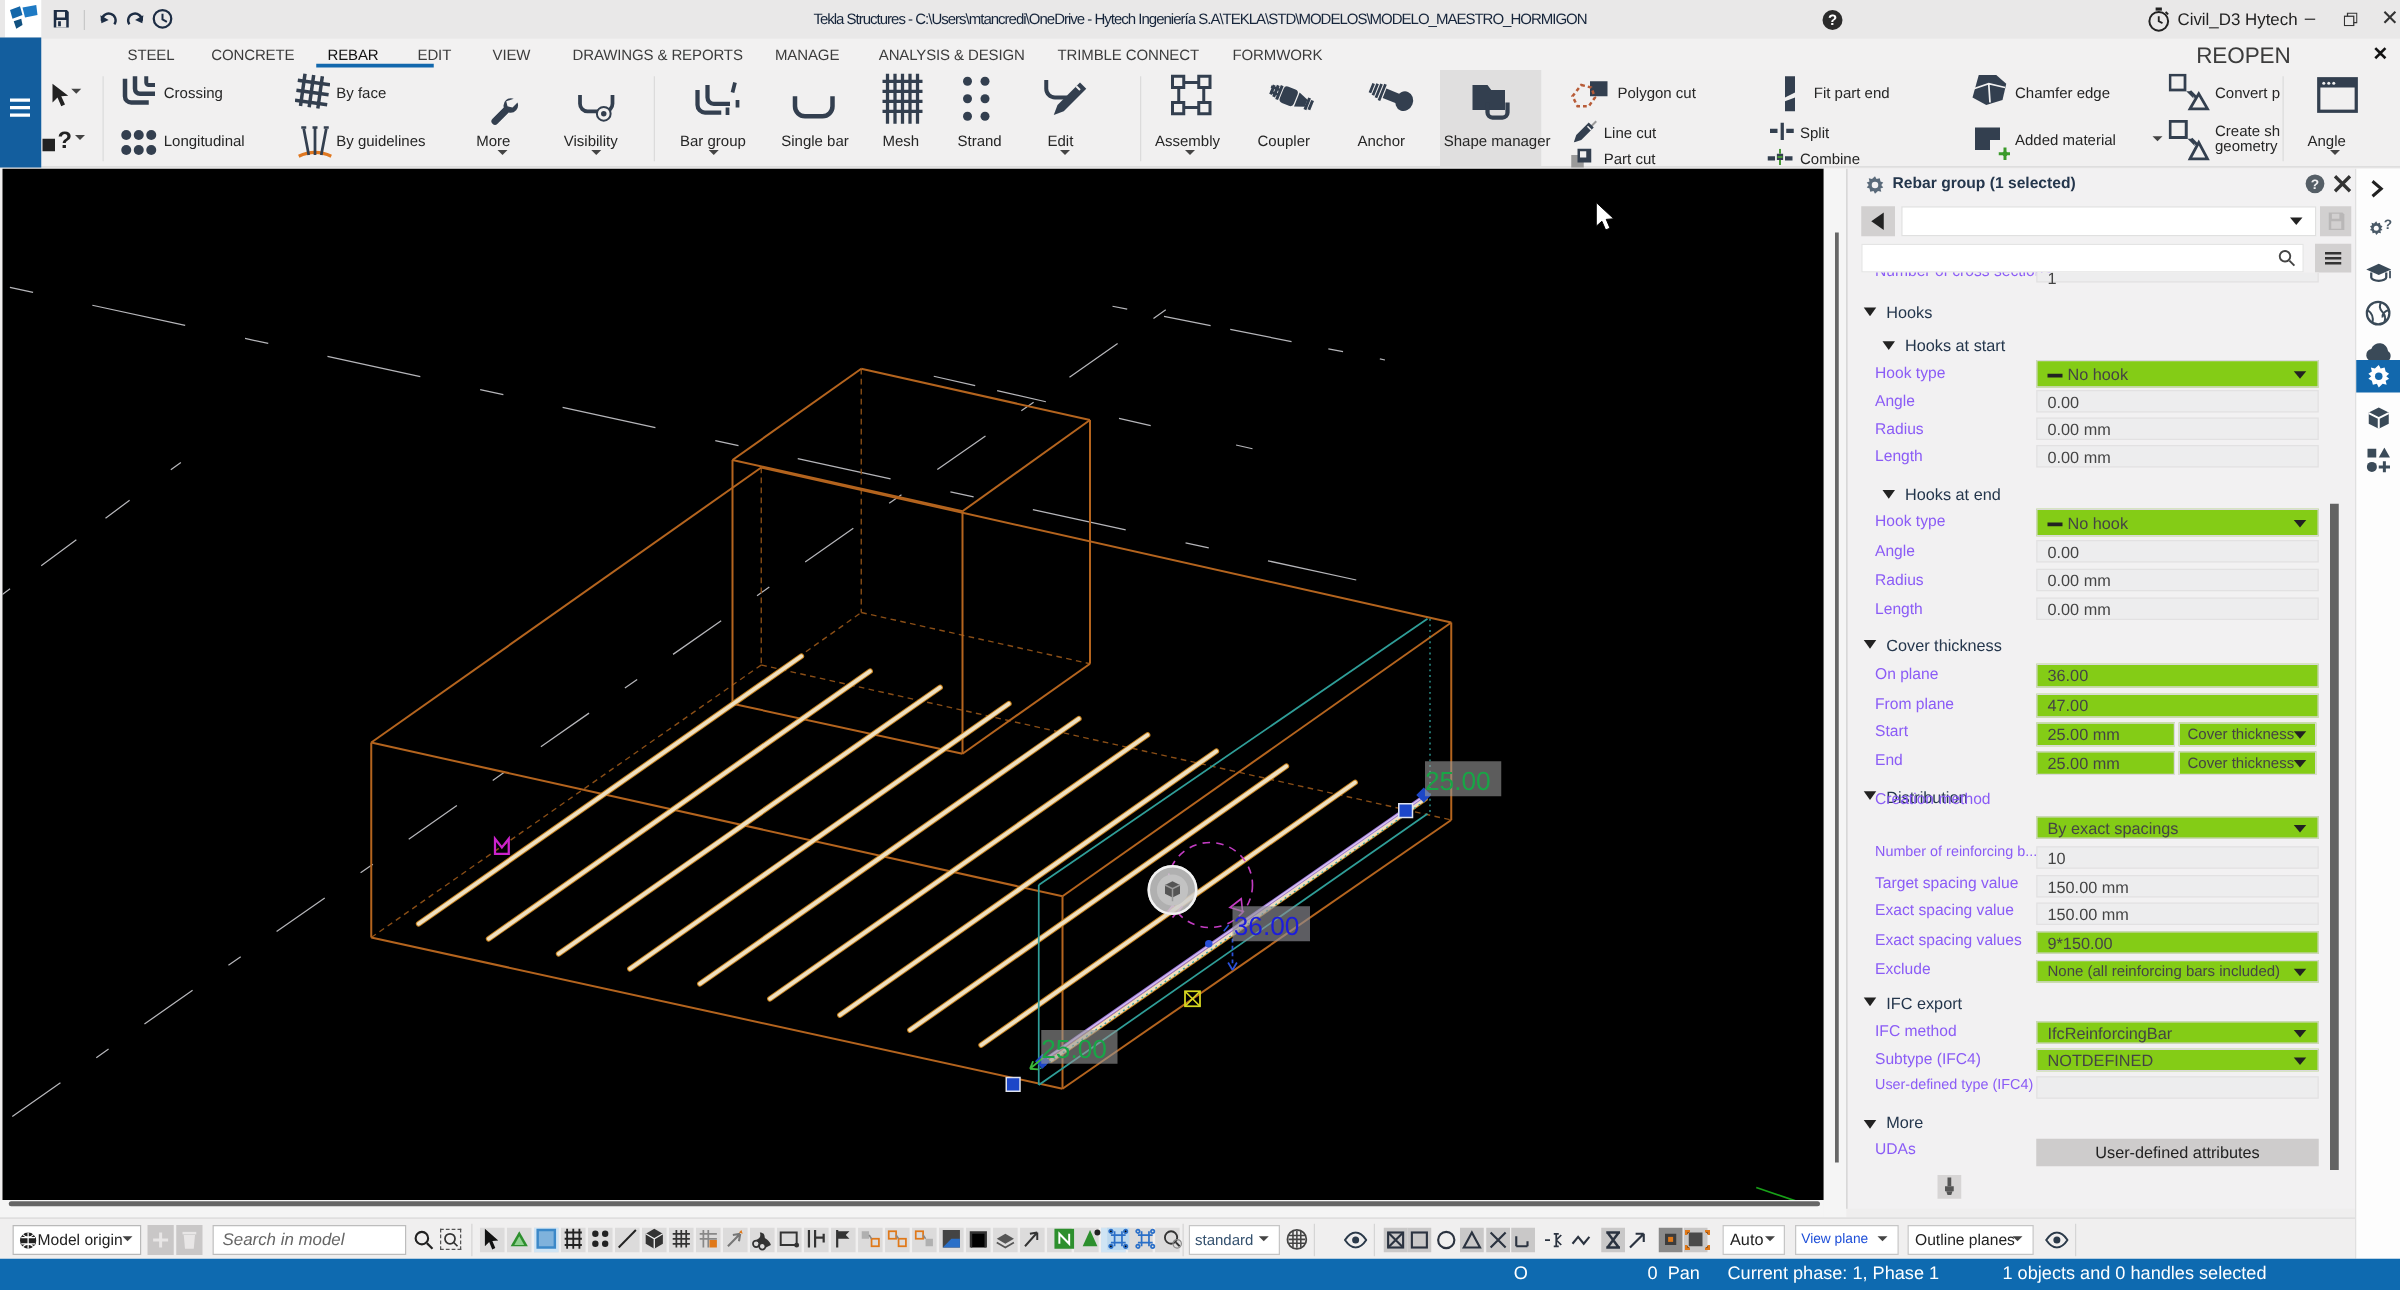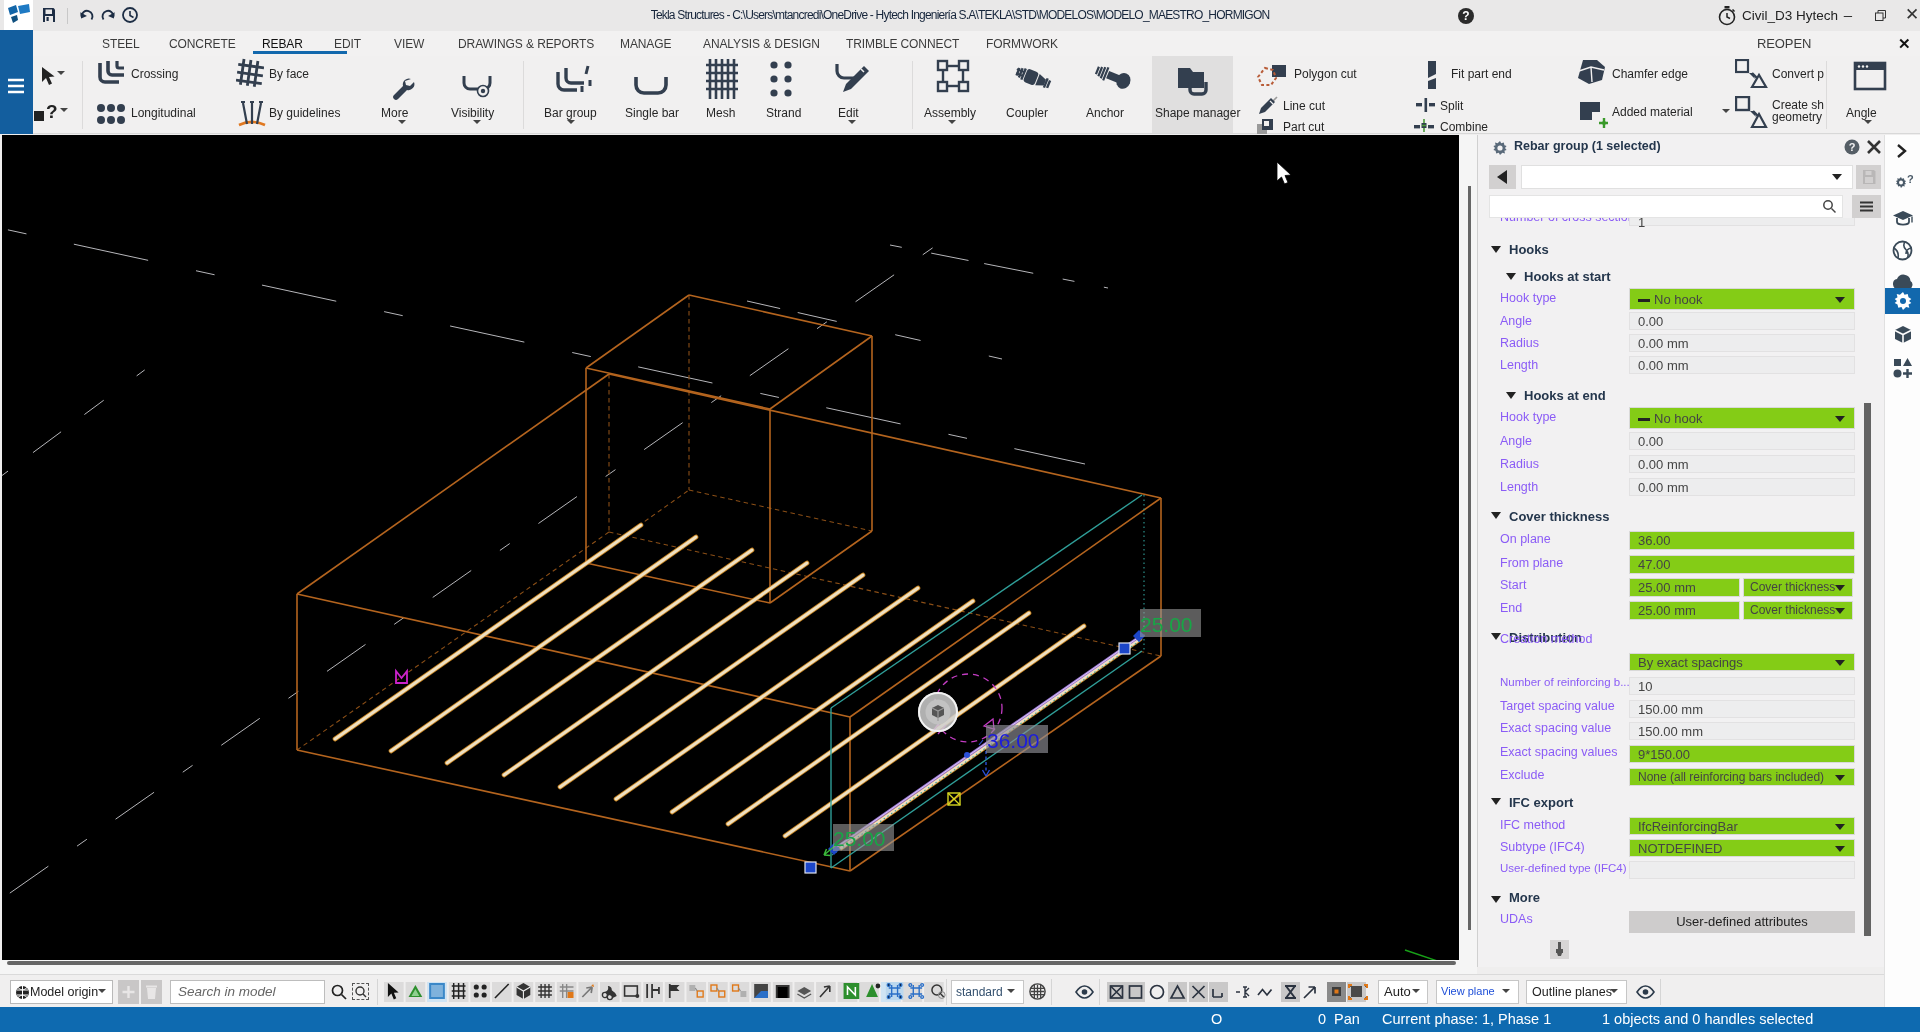--- a/index.html
+++ b/index.html
@@ -24,21 +24,21 @@
 #shapemgr{position:absolute;left:1152px;top:0;width:81px;height:77px;background:#e0dfdf}
 
 #viewport{position:absolute;left:2px;top:135px;width:1457px;height:825px;background:#000}
 
 #vtrack{position:absolute;left:1459px;top:135px;width:18px;height:839px;background:#f5f5f5}
 #vthumb{position:absolute;left:1468px;top:186px;width:3px;height:744px;background:#666}
 #htrack{position:absolute;left:0px;top:960px;width:1459px;height:14px;background:#f5f5f5}
 #hthumb{position:absolute;left:7px;top:961px;width:1449px;height:4px;background:#666;border-radius:2px}
 
 #panel{position:absolute;left:1477px;top:135px;width:407px;height:832px;background:#f2f1f2;border-left:1px solid #d0d0d0}
-.phead{position:absolute;font-size:13px;font-weight:bold;color:#24364c}
+.phead{position:absolute;font-size:13px;font-weight:normal;color:#24364c}
 .plabel{position:absolute;left:22px;font-size:12.5px;color:#8b5cf6;white-space:nowrap}
 .pfield{position:absolute;left:151px;width:226px;height:18px;background:#ededee;border:1px solid #e2e1e2;font-size:13px;color:#444;line-height:17px;padding-left:8px;white-space:nowrap}
 .pwhite{background:#84cc16;border:1px solid #d9d9d9}
 .parrow{position:absolute;width:0;height:0;border-left:5.5px solid transparent;border-right:5.5px solid transparent;border-top:6px solid #222}
 .ptri{position:absolute;width:0;height:0;border-left:5px solid transparent;border-right:5px solid transparent;border-top:7px solid #222}
 #pscroll{position:absolute;left:386px;top:268px;width:7px;height:533px;background:#636363}
 
 #iconstrip{position:absolute;left:1884px;top:135px;width:36px;height:872px;background:#fdfdfd;border-left:1px solid #e0e0e0}
 
 #btoolbar{position:absolute;left:0;top:974px;width:1884px;height:33px;background:#f0efef;border-top:1px solid #dadada}
@@ -96,21 +96,21 @@
 <div class="tab" style="left:102px">STEEL</div>
 <div class="tab" style="left:169px">CONCRETE</div>
 <div class="tab" style="left:262px;color:#111">REBAR</div>
 <div class="tab" style="left:334px">EDIT</div>
 <div class="tab" style="left:394px">VIEW</div>
 <div class="tab" style="left:458px">DRAWINGS &amp; REPORTS</div>
 <div class="tab" style="left:620px">MANAGE</div>
 <div class="tab" style="left:703px">ANALYSIS &amp; DESIGN</div>
 <div class="tab" style="left:846px">TRIMBLE CONNECT</div>
 <div class="tab" style="left:986px">FORMWORK</div>
-<div class="tab" style="left:1757px;font-size:13px">REOPEN</div>
+<div class="tab" style="left:1757px;font-size:18px">REOPEN</div>
 <div class="tab" style="left:1898px;font-size:15px;color:#111;font-weight:bold">✕</div>
 <div id="rebarline"></div>
 </div>
 <div id="ribbon">
 <svg class="ric" style="left:33px;top:7px" width="34" height="28" viewBox="0 0 34 28">
         <path d="M9 4l0 15 4-4 3 7 3-1.4-3-6.7 5.6-0.4z" fill="#222"></path>
         <path d="M26 10l8 0" stroke="none"></path>
         <path d="M27 12l8 0 -4 4z" fill="#444" transform="translate(-3,-4)"></path>
       </svg>
 <svg class="ric" style="left:33px;top:44px" width="36" height="28" viewBox="0 0 36 28">

